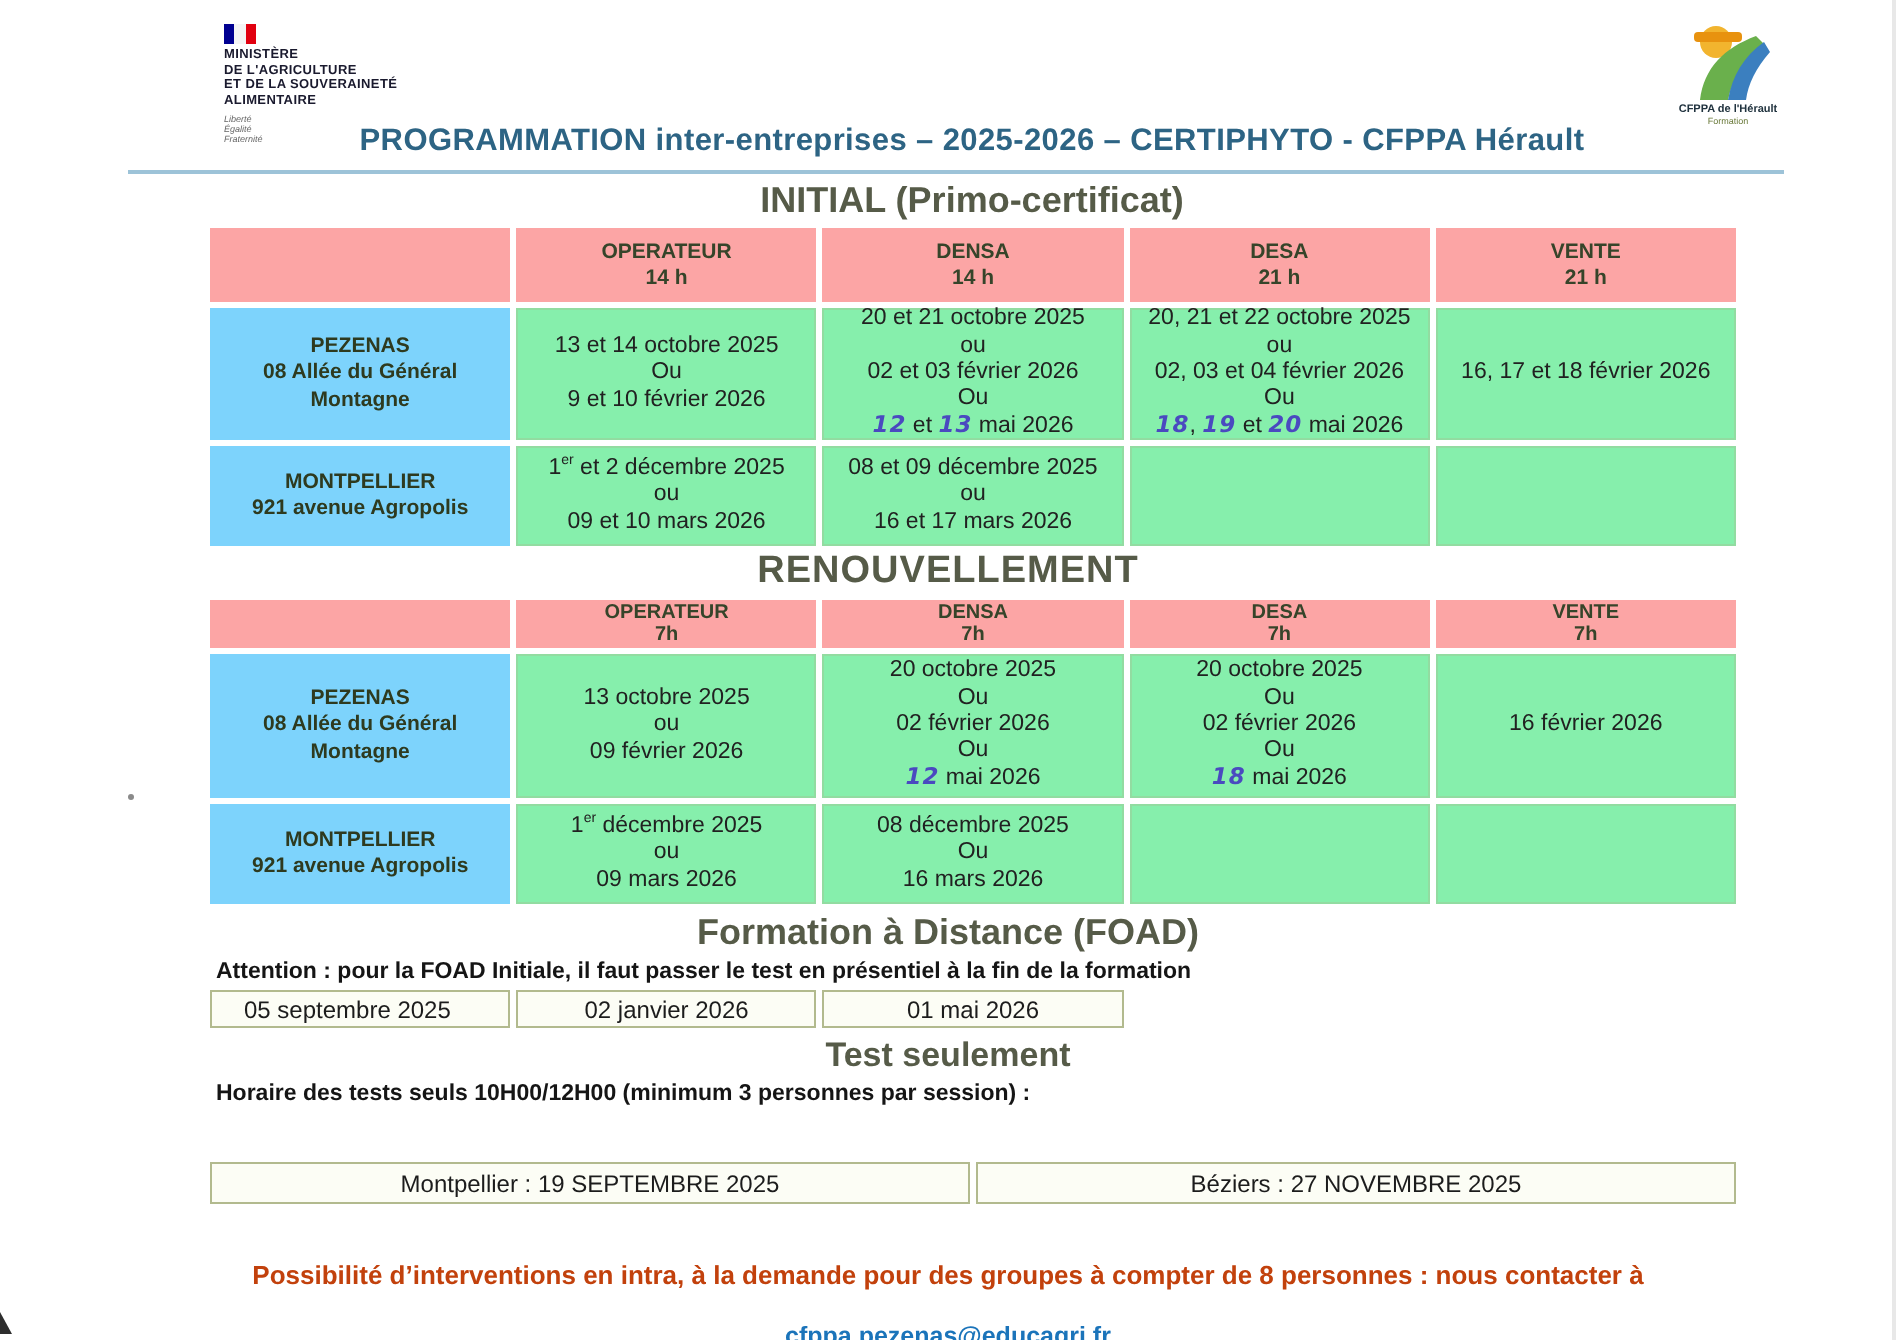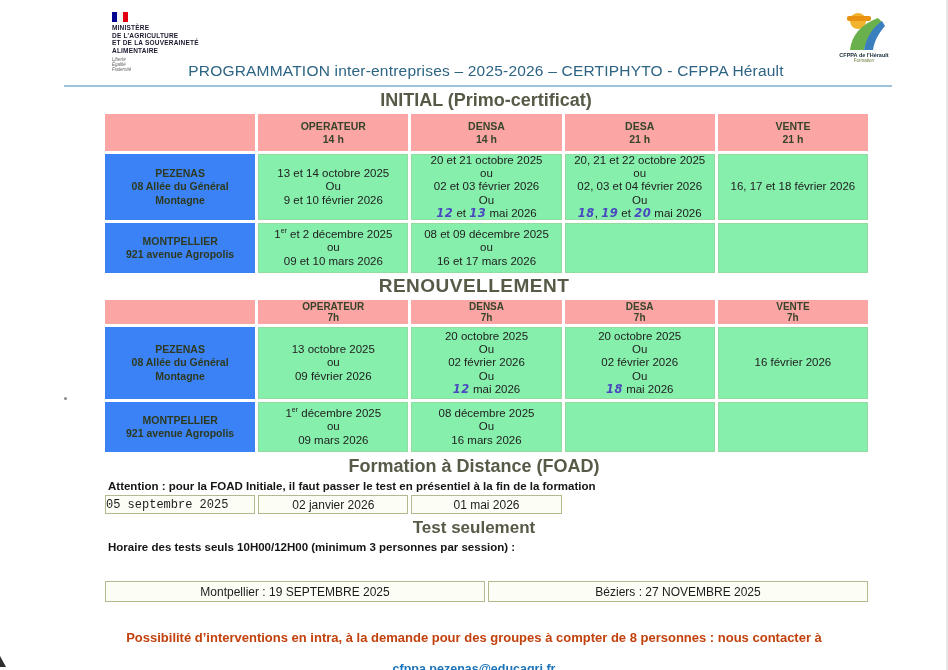--- a/index.html
+++ b/index.html
@@ -15,56 +15,56 @@
   .flag span{flex:1;height:100%;}
   .flag .b{background:#000091;} .flag .w{background:#f4f4f4;} .flag .r{background:#e1000f;}
   .ministry .mline{font-size:6.5px;font-weight:bold;color:#1a1a2e;letter-spacing:.2px;}
   .motto{margin-top:3px;line-height:5px;}
   .motto div{font-size:4.5px;font-style:italic;color:#666;}
   .cfppa{width:52px;text-align:center;}
   .cfppa svg{display:block;margin:0 auto;}
   .cfppa .cname{font-size:5.5px;font-weight:bold;color:#20323e;line-height:6px;}
   .cfppa .csub{font-size:4.5px;color:#6a7a3a;line-height:5px;}
   
-  .doc-title{text-align:center;font-weight:normal;font-size:15.5px;color:#2d6484;
+  .doc-title{text-align:center;font-weight:bold;font-size:15.5px;color:#2d6484;
     letter-spacing:.2px;margin-top:2px;padding-left:24px;}
   .title-rule{border-top:2px solid #9dc3d8;margin:5px 56px 0 64px;}
   
   .sec-h{text-align:center;font-weight:bold;color:#565b48;}
   .h-initial{font-size:18px;margin-top:3px;padding-left:24px;}
   .h-renouv{font-size:19px;letter-spacing:.5px;margin-top:2px;}
   .h-foad{font-size:18px;margin-top:4px;}
   .h-test{font-size:17px;margin-top:4px;}
   
   .gt{display:grid;grid-template-columns:repeat(5,1fr);gap:3px;width:763px;
     margin:3px 0 0 105px;background:#fff;}
   .t1{grid-template-rows:37px 66px 50px;}
   .t2{grid-template-rows:24px 72px 50px;}
   .hc{background:#fca5a5;display:flex;flex-direction:column;justify-content:center;
     align-items:center;font-weight:bold;color:#36442a;font-size:10.5px;line-height:13px;}
   .t2 .hc{font-size:10px;line-height:11px;}
-  .loc{background:#3b82f6;font-weight:bold;color:#2e3a1f;font-size:10.5px;line-height:13.5px;
+  .loc{background:#7dd3fc;font-weight:bold;color:#2e3a1f;font-size:10.5px;line-height:13.5px;
     display:flex;flex-direction:column;justify-content:center;align-items:center;
     text-align:center;padding:0 1px;}
   .dc{background:#86efac;border:1px solid rgba(170,185,140,.35);box-sizing:border-box;
     font-size:11.5px;line-height:13.3px;text-align:center;display:flex;
     flex-direction:column;justify-content:center;color:#212121;}
   sup{font-size:7px;line-height:0;}
   .hw{color:#4a49c0;font-style:italic;font-weight:600;
     font-family:"DejaVu Sans",sans-serif;letter-spacing:.5px;}
   
   .note{font-weight:bold;font-size:11.5px;color:#151515;margin:3px 0 3px 108px;}
   
   .rowgrid{display:grid;gap:3px;width:763px;margin-left:105px;}
   .g5{grid-template-columns:repeat(5,1fr);}
   .g2{grid-template-columns:repeat(2,1fr);margin-top:28px;}
   .fc{background:#fcfdf5;border:1px solid #b2ba8e;height:17px;font-size:12px;
     display:flex;align-items:center;justify-content:center;color:#1c1c1c;}
   .g2 .fc{height:19px;}
-  .fc.left{justify-content:flex-start;padding-left:0;font-family:Liberation Mono, monospace;}
+  .fc.left{justify-content:flex-start;padding-left:16px;}
   
   .footer-note{text-align:center;font-weight:bold;font-size:13px;color:#c2410c;margin-top:28px;}
   .footer-link-wrap{text-align:center;margin-top:14px;}
   .footer-link-wrap a{color:#1b74ba;font-weight:bold;font-size:12.5px;text-decoration:underline;}
   
   .dot{position:absolute;left:64px;top:397px;width:3px;height:3px;background:#8a8a8a;border-radius:50%;}
   .corner-mark{position:absolute;left:0;bottom:3px;width:6px;height:11px;background:#2e2e2e;
     clip-path:polygon(0 0,100% 100%,0 100%);}
   .edge-shade{position:absolute;right:0;top:0;width:2px;height:100%;background:#e8e8e8;}
 </style>

